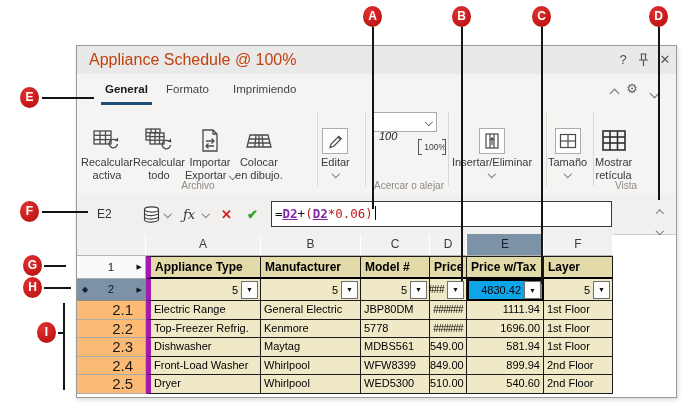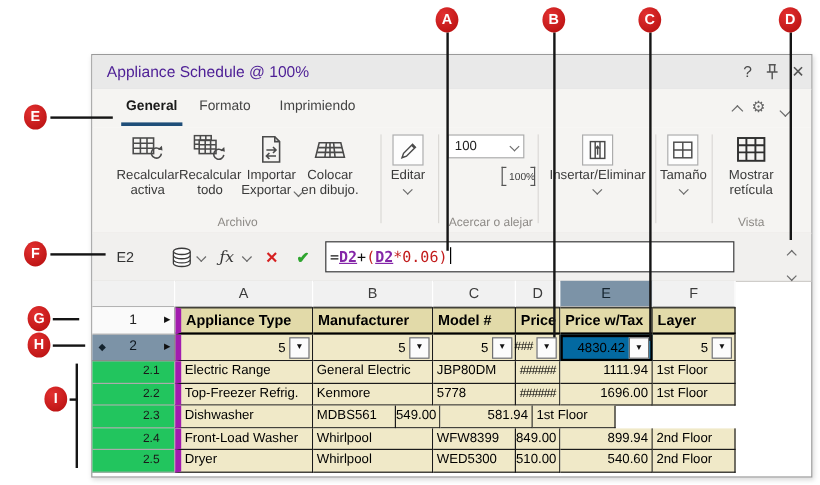--- a/index.html
+++ b/index.html
@@ -12,21 +12,21 @@
     color:#fff;font:bold 12px/21px "Liberation Sans",sans-serif;text-align:center;z-index:60;}
   .cline{position:absolute;background:#151515;z-index:55;}
   .cline.v{width:2px;}
   .cline.h{height:2px;}
 
   
   .win{position:absolute;left:76px;top:45px;width:601px;height:353px;background:#fff;
     border:1px solid #9A9A9A;box-sizing:border-box;z-index:10;box-shadow:1px 2px 4px rgba(0,0,0,.15);}
   .titlebar{position:absolute;left:0;top:0;right:0;height:28px;background:#E9E9E9;
     border-bottom:1px solid #D2D2D2;}
-  .title{position:absolute;left:12px;top:0;line-height:28px;font-size:13px;color:#4c1d95;}
+  .title{position:absolute;left:12px;top:0;line-height:28px;font-size:16px;color:#c2410c;}
   .tb-ctrl{position:absolute;top:0;height:28px;line-height:28px;text-align:center;width:14px;
     color:#4A4A4A;font-size:13px;cursor:default;}
   .tb-help{right:46px;}
   .tb-pin{right:24px;padding-top:7px;height:21px;box-sizing:border-box;}
   .tb-close{right:4px;color:#555;}
 
   
   .tabrow{position:absolute;left:0;top:28px;right:0;height:32px;background:#F5F4F2;}
   .tab{position:absolute;top:0;height:32px;line-height:30px;font-size:11.5px;color:#444;}
   .tab.active{font-weight:bold;color:#1A1A1A;}
@@ -37,29 +37,29 @@
   .chv.up{transform:rotate(-135deg);}
   .chv.sm{width:4.5px;height:4.5px;border-width:1.2px;}
   .gear{font-size:13px;line-height:13px;color:#666;}
 
   
   .ribbon{position:absolute;left:0;top:60px;right:0;height:88px;background:#F5F4F2;
     border-bottom:1px solid #D9D7D4;}
   .vsep{position:absolute;top:6px;bottom:8px;width:1px;background:#DBD9D6;}
   .rgroup{position:absolute;top:0;bottom:0;}
   .glabel{position:absolute;left:0;right:0;bottom:3px;text-align:center;font-size:10px;color:#8D8A86;}
-  .rbtns{position:absolute;left:0;top:4px;right:0;display:flex;justify-content:center;}
+  .rbtns{position:absolute;left:0;top:20px;right:0;display:flex;justify-content:flex-start;}
   .rbtn{display:flex;flex-direction:column;align-items:center;font-size:11px;color:#3A3A3A;
     text-align:center;line-height:13px;cursor:default;}
   .rbtn .ric{height:30px;display:flex;align-items:center;justify-content:center;}
   .boxic{width:26px;height:26px;border:1px solid #ACACAC;background:#FDFDFD;display:flex;
     align-items:center;justify-content:center;box-sizing:border-box;}
   .combo{position:absolute;left:0;top:6px;width:64px;height:20px;border:1px solid #ABABAB;
     background:#fff;box-sizing:border-box;font-size:11px;color:#222;}
-  .combo .cval{position:absolute;left:5px;top:3px;}
+  .combo .cval{position:absolute;left:5px;top:17px;font-style:italic;}
   .combo .chv{position:absolute;right:5px;top:6px;}
   .autofit{position:absolute;left:2px;top:32px;width:28px;height:18px;font-size:8.5px;
     color:#3A3A3A;text-align:right;line-height:18px;margin-left:43px;}
   .autofit::before{content:"";position:absolute;left:0;top:1px;bottom:1px;width:3px;
     border:1.2px solid #555;border-right:none;}
   .autofit::after{content:"";position:absolute;right:0;top:1px;bottom:1px;width:3px;
     border:1.2px solid #555;border-left:none;}
 
   
   .fbar{position:absolute;left:0;top:148px;right:0;height:40px;background:#F1F0EE;
@@ -102,25 +102,25 @@
     border-bottom:1px solid #8A8A8A;position:relative;text-align:center;line-height:21px;
     font-size:11.5px;color:#101820;}
   .cell2{height:22px;background:#F0E9C8;border-right:1px solid #1B1B1B;
     border-bottom:1px solid #1B1B1B;display:flex;align-items:center;
     justify-content:flex-end;padding-right:2px;font-size:11px;color:#000;}
   .cell2 .v{margin-right:3px;}
   .cell2.hashv .v{font-size:10px;letter-spacing:-0.5px;}
   .dd{width:15px;height:16px;background:#FCFCFC;border:1px solid #6F6F6F;display:flex;
     align-items:center;justify-content:center;flex:none;}
   .ddv{font-size:7px;line-height:7px;color:#111;}
-  .cell2.selcell{background:#0369a1;border:2px solid #000;padding-right:1px;}
-  
-  .rowhdrD{height:18.6px;background:#22c55e;border-right:1px solid #ABABAB;
+  .cell2.selcell{background:#0ea5e9;border:2px solid #000;padding-right:1px;}
+  
+  .rowhdrD{height:18.6px;background:#fdba74;border-right:1px solid #ABABAB;
     border-bottom:1px solid #ABABAB;text-align:right;padding-right:12px;
-    font-size:10px;line-height:18px;color:#1A1A1A;}
+    font-size:15px;line-height:18px;color:#1A1A1A;}
   .cell{height:18.6px;background:#F0E9C8;border-right:1px solid #1B1B1B;
     border-bottom:1px solid #1B1B1B;font-size:11px;line-height:17.5px;color:#000;
     overflow:hidden;white-space:nowrap;}
   .al-l{text-align:left;padding-left:3px;}
   .al-r{text-align:right;padding-right:5px;}
   .pad-e{padding-right:3px;}
   .hash{font-size:10px;letter-spacing:-0.6px;text-align:right;padding-right:3px;}
 
   svg{display:block;}
 </style>
@@ -468,20 +468,21 @@
         <div class="cell col-a al-l b-left">Top-Freezer Refrig.</div>
         <div class="cell col-b al-l">Kenmore</div>
         <div class="cell col-c al-l">5778</div>
         <div class="cell col-d hash">######</div>
         <div class="cell col-e al-r pad-e">1696.00</div>
         <div class="cell col-f al-l">1st Floor</div>
       </div>
       <div class="trow">
         <div class="rowhdrD col-h">2.3</div>
         <div class="cell col-a al-l b-left">Dishwasher</div>
+        <div class="cell col-b al-l">Maytag</div>
         <div class="cell col-c al-l">MDBS561</div>
         <div class="cell col-d al-r">549.00</div>
         <div class="cell col-e al-r pad-e">581.94</div>
         <div class="cell col-f al-l">1st Floor</div>
       </div>
       <div class="trow">
         <div class="rowhdrD col-h">2.4</div>
         <div class="cell col-a al-l b-left">Front-Load Washer</div>
         <div class="cell col-b al-l">Whirlpool</div>
         <div class="cell col-c al-l">WFW8399</div>

